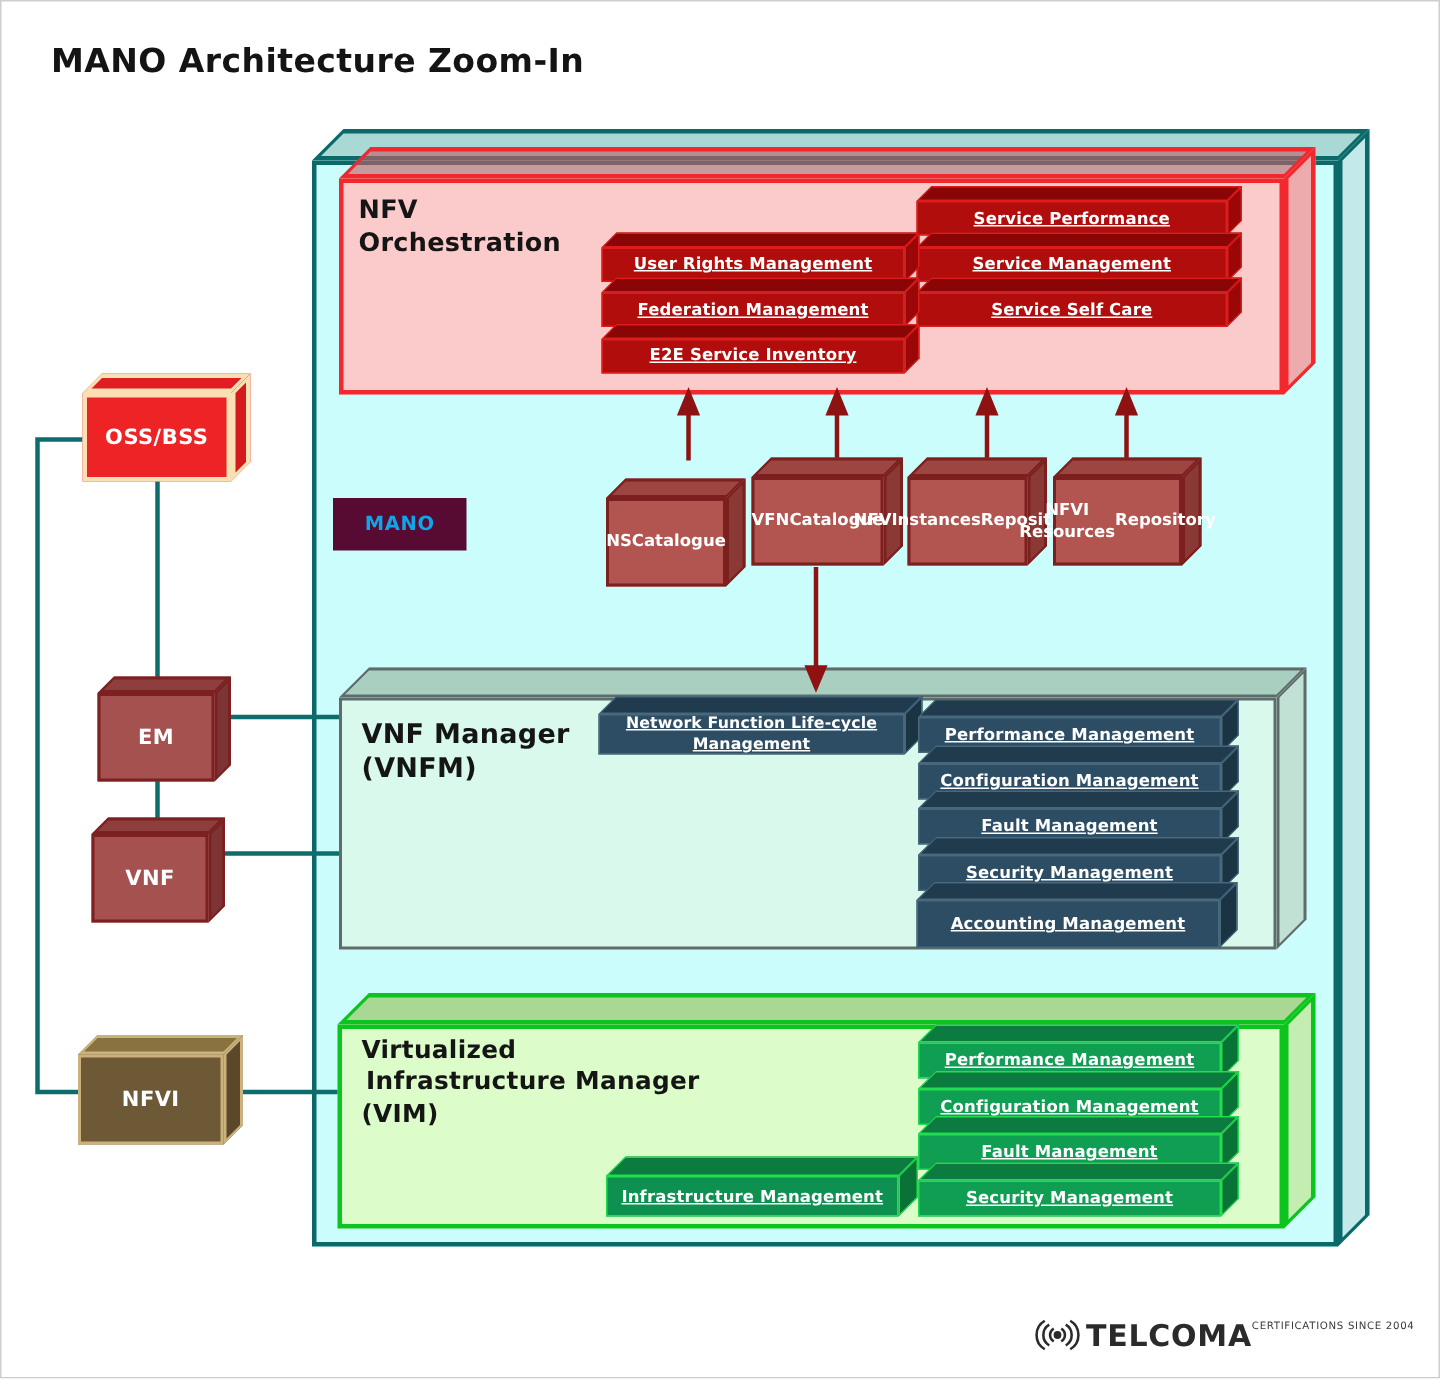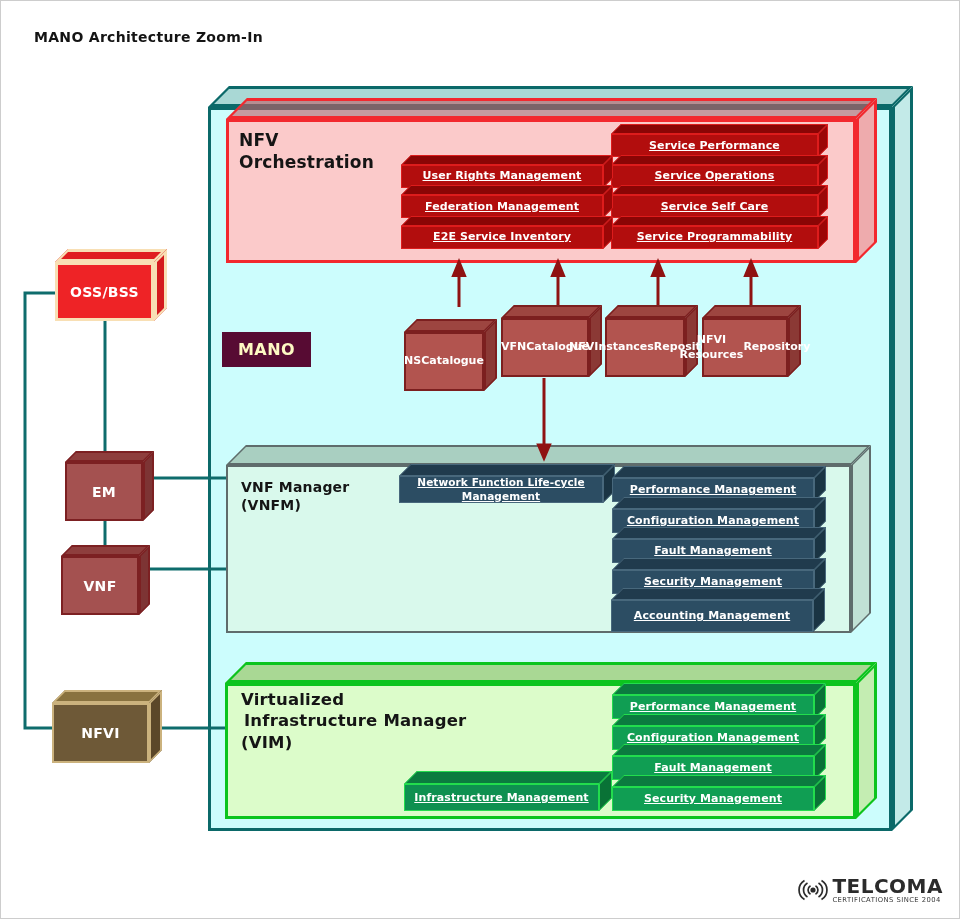--- a/index.html
+++ b/index.html
@@ -38,29 +38,29 @@
   .nfvibox{--d:13px;--bw:2.5px;--bc:#cbb27d;--fc:#6e5937;--tc:#89723f;--sc:#5b4729;}
 
   .bartxt{color:#fff;font-size:11px;font-weight:600;line-height:1.25;padding:0 6px;letter-spacing:.1px;text-decoration:underline;}
   .boxtxt{color:#fff;font-size:14px;font-weight:700;letter-spacing:.3px;}
   .repotxt{color:#fff;font-size:11px;font-weight:600;line-height:1.3;}
   .repotxt span{display:block;}
 
   .ctrlabel{position:absolute;color:#151515;font-size:17px;font-weight:600;line-height:1.3;letter-spacing:.2px;}
   .ctrlabel span{display:block;}
 
-  .title{position:absolute;left:33px;top:28px;font-size:14px;font-weight:700;color:#141414;letter-spacing:.3px;}
+  .title{position:absolute;left:33px;top:28px;font-size:22px;font-weight:700;color:#141414;letter-spacing:.3px;}
 
   .mano{position:absolute;left:221px;top:331px;width:89px;height:35px;background:#570b33;
-        display:flex;align-items:center;justify-content:center;color:#fef9c3;font-size:16px;font-weight:600;letter-spacing:.4px;}
+        display:flex;align-items:center;justify-content:center;color:#0ea5e9;font-size:13px;font-weight:600;letter-spacing:.4px;}
 
   svg.wires{position:absolute;left:0;top:0;pointer-events:none;}
 
   .logo{position:absolute;right:16px;bottom:14px;display:flex;align-items:center;gap:4px;}
-  .logo .txt{display:flex;flex-direction:column;line-height:1;}
+  .logo .txt{display:flex;flex-direction:row;line-height:1;}
   .logo .brand{font-size:20px;font-weight:800;color:#2b2b2b;letter-spacing:.5px;}
   .logo .tag{font-size:6.8px;color:#3a3a3a;letter-spacing:.45px;margin-top:1px;}
 </style>
 </head>
 <body>
 
 <div class="canvas">
 
   <div class="title">MANO Architecture Zoom-In</div>
 
@@ -78,21 +78,21 @@
   <div class="ctrlabel z4" style="left:238px;top:128px;">
     <span>NFV</span>
     <span>Orchestration</span>
   </div>
 
   <div class="b3 vnfmC z2" style="left:225px;top:464px;width:625px;height:168px;">
     <i class="t"></i>
     <i class="s"></i>
     <span class="f"></span>
   </div>
-  <div class="ctrlabel z4" style="left:240px;top:477px;font-size:14px;">
+  <div class="ctrlabel z4" style="left:240px;top:477px;font-size:18px;">
     <span>VNF Manager</span>
     <span>(VNFM)</span>
   </div>
 
   <div class="b3 vimC z2" style="left:224px;top:682px;width:631px;height:136px;">
     <i class="t"></i>
     <i class="s"></i>
     <span class="f"></span>
   </div>
   <div class="ctrlabel z4" style="left:240px;top:688px;font-size:16.5px;">
@@ -125,31 +125,26 @@
   </svg>
 
   <div class="b3 redbar z4" style="left:610px;top:133px;width:207px;height:23px;">
     <i class="t"></i>
       <i class="s"></i>
     <span class="f bartxt">Service Performance</span>
   </div>
   <div class="b3 redbar z4" style="left:610px;top:163.5px;width:207px;height:23px;">
     <i class="t"></i>
       <i class="s"></i>
-    <span class="f bartxt">Service Operations</span>
+    <span class="f bartxt">Service Management</span>
   </div>
   <div class="b3 redbar z4" style="left:610px;top:194px;width:207px;height:23px;">
     <i class="t"></i>
       <i class="s"></i>
     <span class="f bartxt">Service Self Care</span>
-  </div>
-  <div class="b3 redbar z4" style="left:610px;top:224.5px;width:207px;height:23px;">
-    <i class="t"></i>
-      <i class="s"></i>
-    <span class="f bartxt">Service Programmability</span>
   </div>
 
   <div class="b3 redbar z4" style="left:400px;top:163.5px;width:202px;height:23px;">
     <i class="t"></i>
       <i class="s"></i>
     <span class="f bartxt">User Rights Management</span>
   </div>
   <div class="b3 redbar z4" style="left:400px;top:194px;width:202px;height:23px;">
     <i class="t"></i>
       <i class="s"></i>

